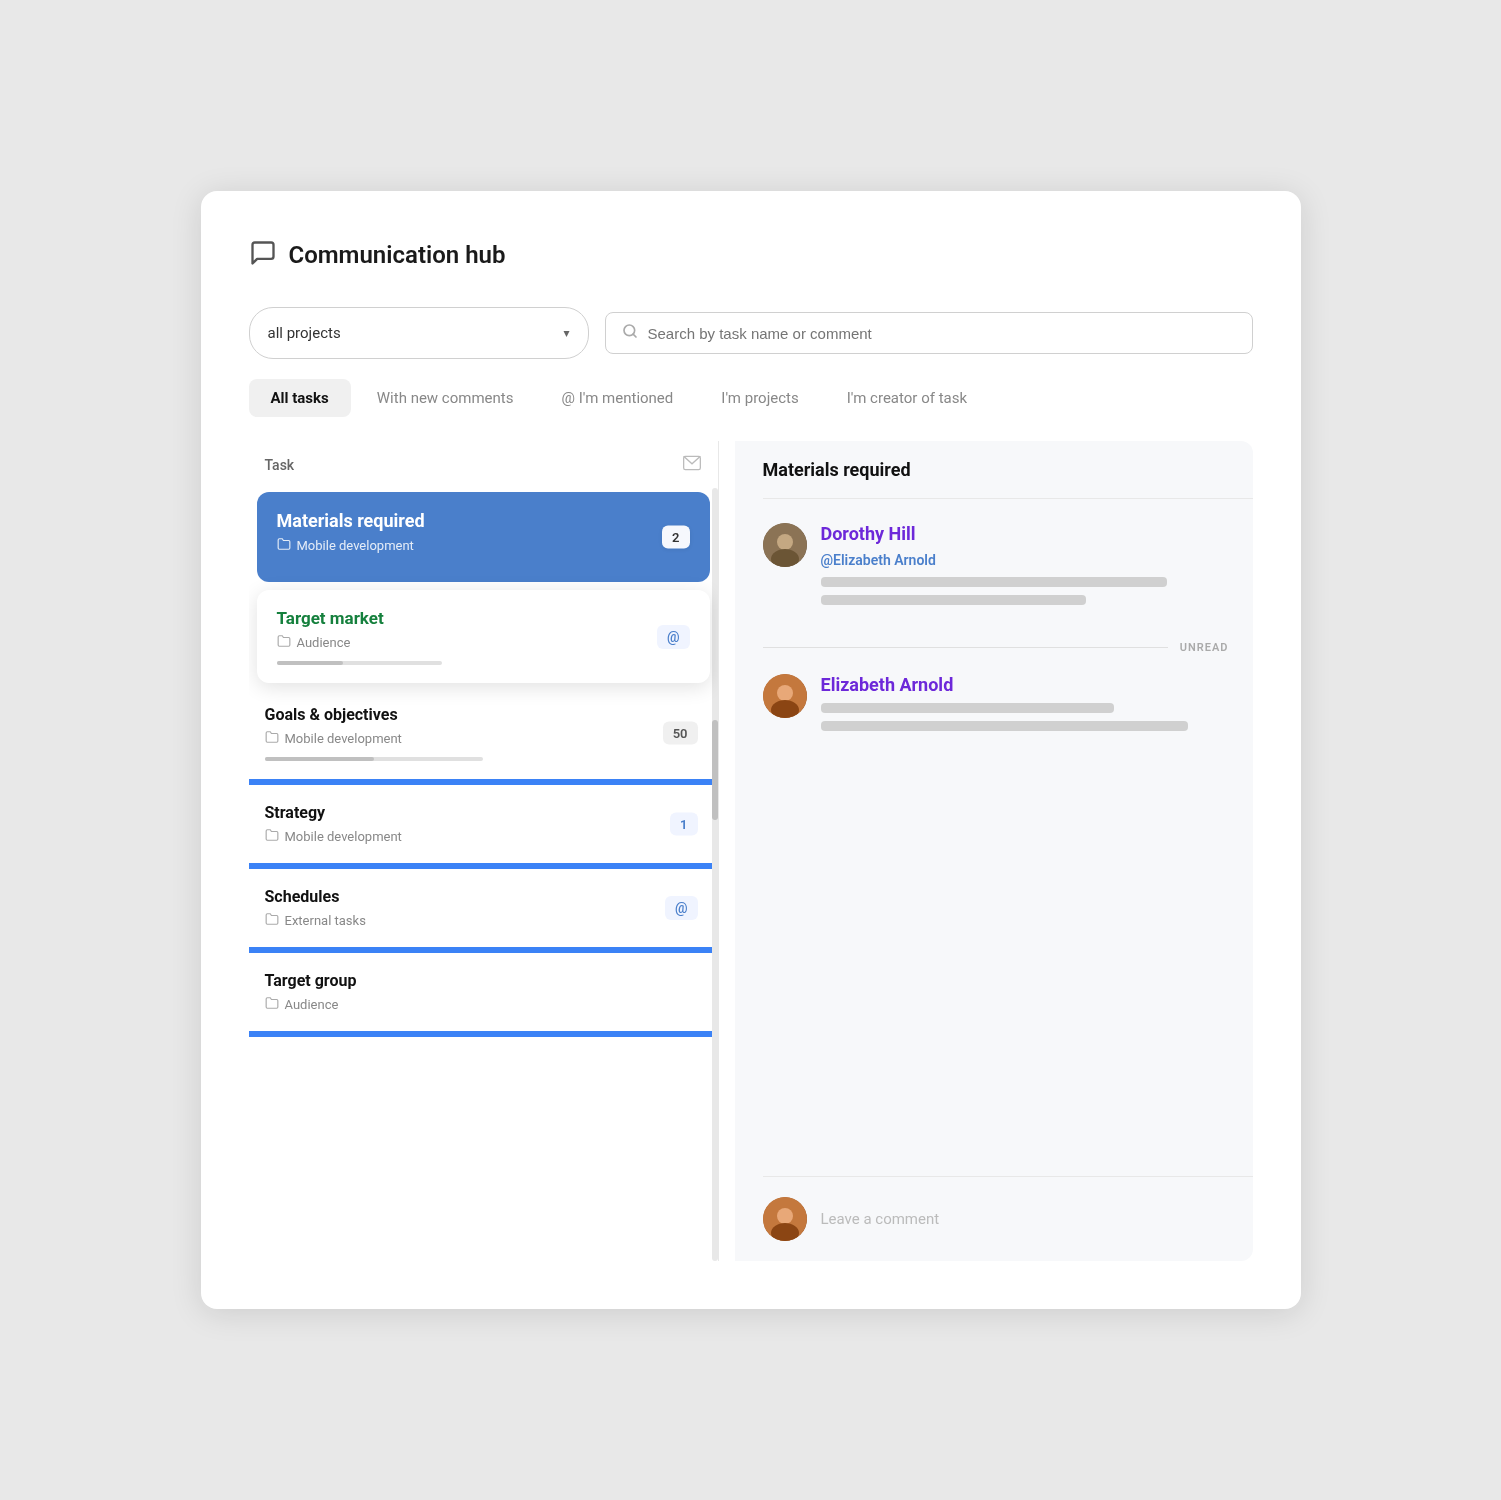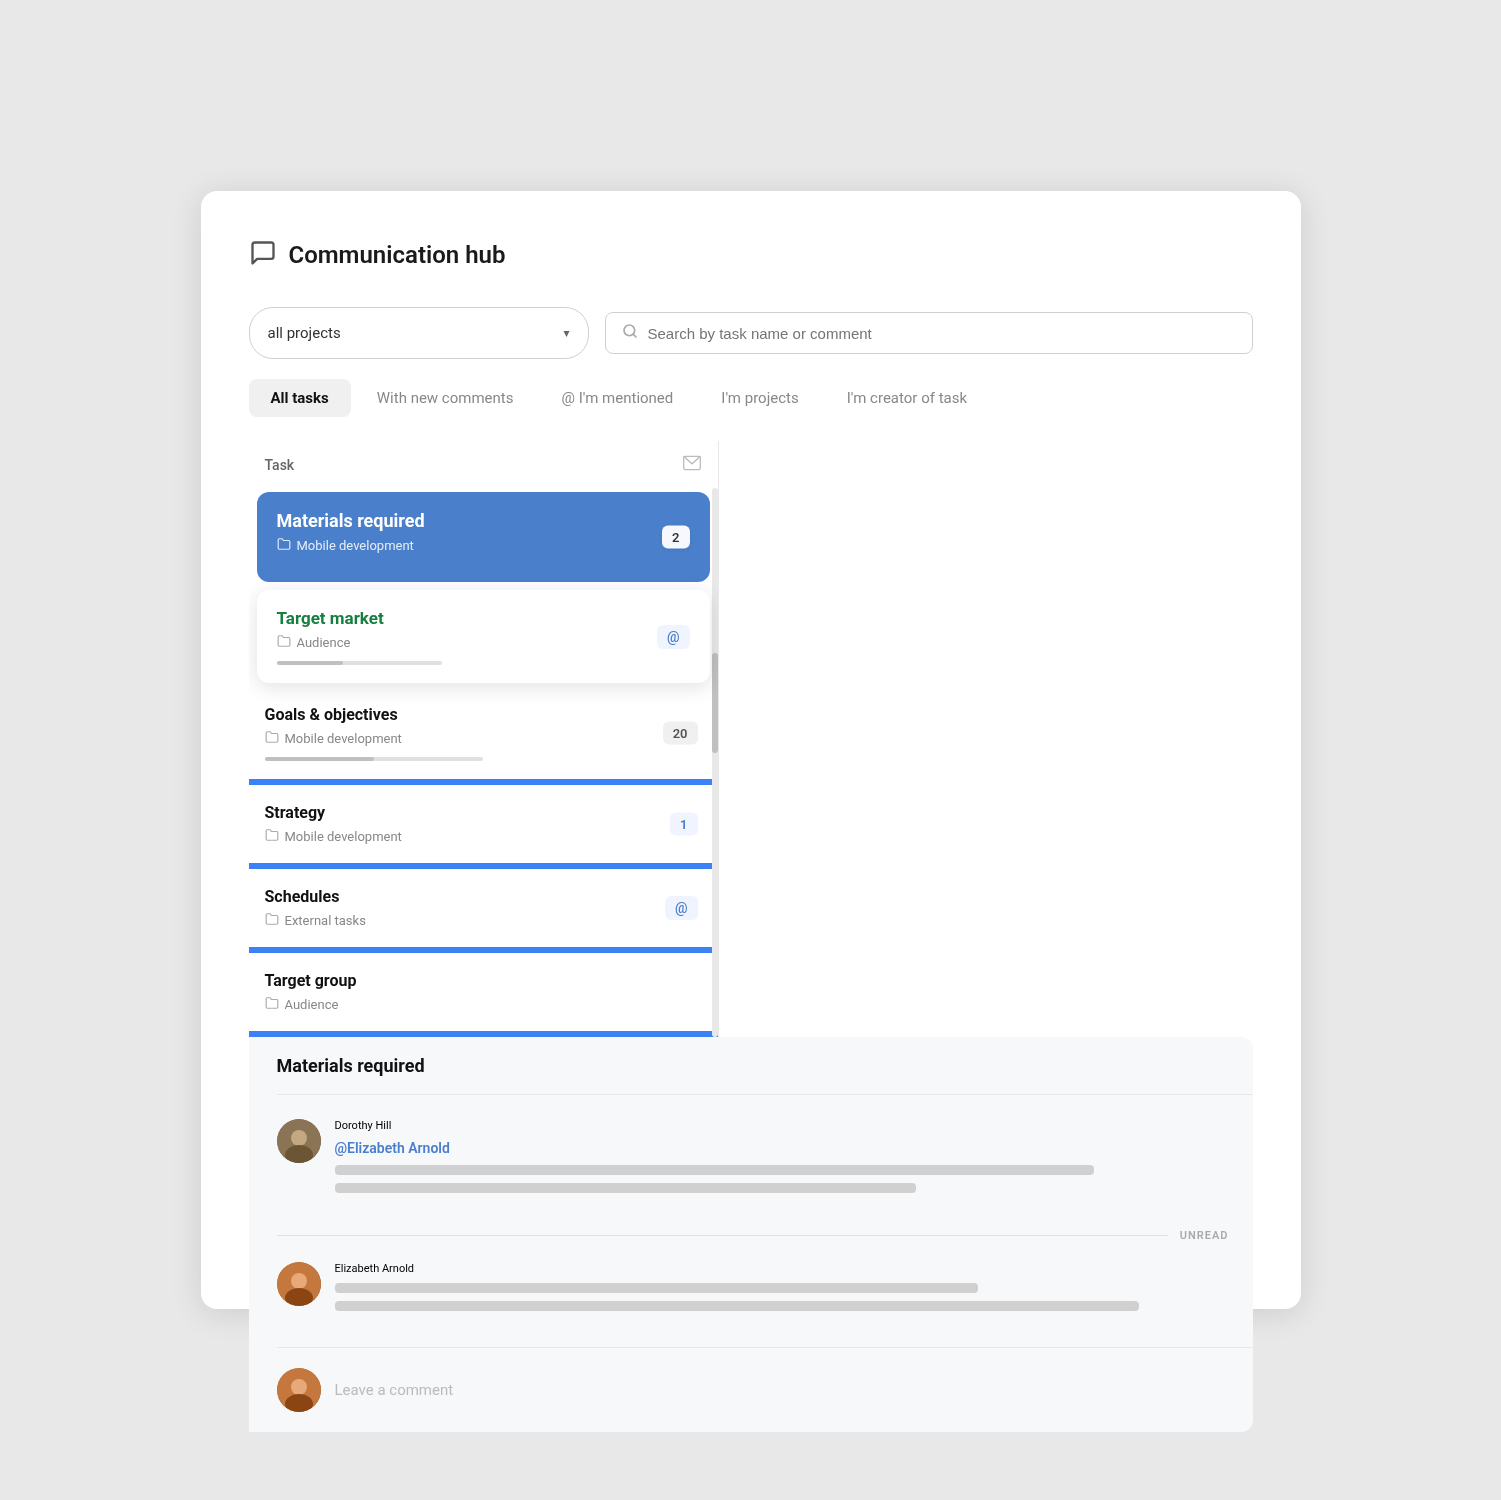--- a/index.html
+++ b/index.html
@@ -97,23 +97,22 @@
       transition: background 0.15s;
       white-space: nowrap;
     }
     .tab.active {
       font-weight: 700;
       color: #111;
       background: #f0f0f0;
     }
     .main-content {
       display: flex;
-      gap: 0;
+      gap: 16px;
       height: 820px;
-      flex-direction: column;
     }
     .task-panel {
       width: 470px;
       flex-shrink: 0;
       display: flex;
       flex-direction: column;
       border-right: 1px solid #e8e8e8;
       padding-right: 0;
     }
     .task-panel-header {
@@ -287,23 +286,23 @@
     .avatar-elizabeth {
       background: linear-gradient(135deg, #C4783D, #8B4513);
     }
     .avatar-user {
       background: linear-gradient(135deg, #C4783D, #8B4513);
     }
     .comment-body {
       flex: 1;
     }
     .comment-author {
-      font-size: 11px;
-      font-weight: 400;
-      color: #000000;
+      font-size: 18px;
+      font-weight: 700;
+      color: #6d28d9;
       margin-bottom: 6px;
     }
     .comment-mention {
       color: #4a7fcb;
       font-weight: 600;
       font-size: 14px;
     }
     .comment-text-line {
       height: 10px;
       background: #d0d0d0;
@@ -442,21 +441,21 @@
         <div class="task-card normal" style="position:relative; padding-left:16px;">
           <div class="task-name">Goals &amp; objectives</div>
           <div class="task-project">
             <span class="folder-icon">
               <svg width="14" height="14" viewBox="0 0 24 24" fill="none" stroke="#aaa" stroke-width="2">
                 <path d="M22 19a2 2 0 0 1-2 2H4a2 2 0 0 1-2-2V5a2 2 0 0 1 2-2h5l2 3h9a2 2 0 0 1 2 2z"></path>
               </svg>
             </span>
             <span>Mobile development</span>
           </div>
-          <div class="badge" style="background:#f0f0f0; box-shadow:none; color:#555;">20</div>
+          <div class="badge" style="background:#f0f0f0; box-shadow:none; color:#555;">50</div>
           <div class="progress-bar-gray" style="width: 50%; margin-top:10px;">
             <div class="progress-bar-gray-fill" style="width:50%;"></div>
           </div>
         </div>
 
         <div class="task-card normal" style="position:relative; padding-left:16px;">
           <div class="task-name">Strategy</div>
           <div class="task-project">
             <span class="folder-icon">
               <svg width="14" height="14" viewBox="0 0 24 24" fill="none" stroke="#aaa" stroke-width="2">

